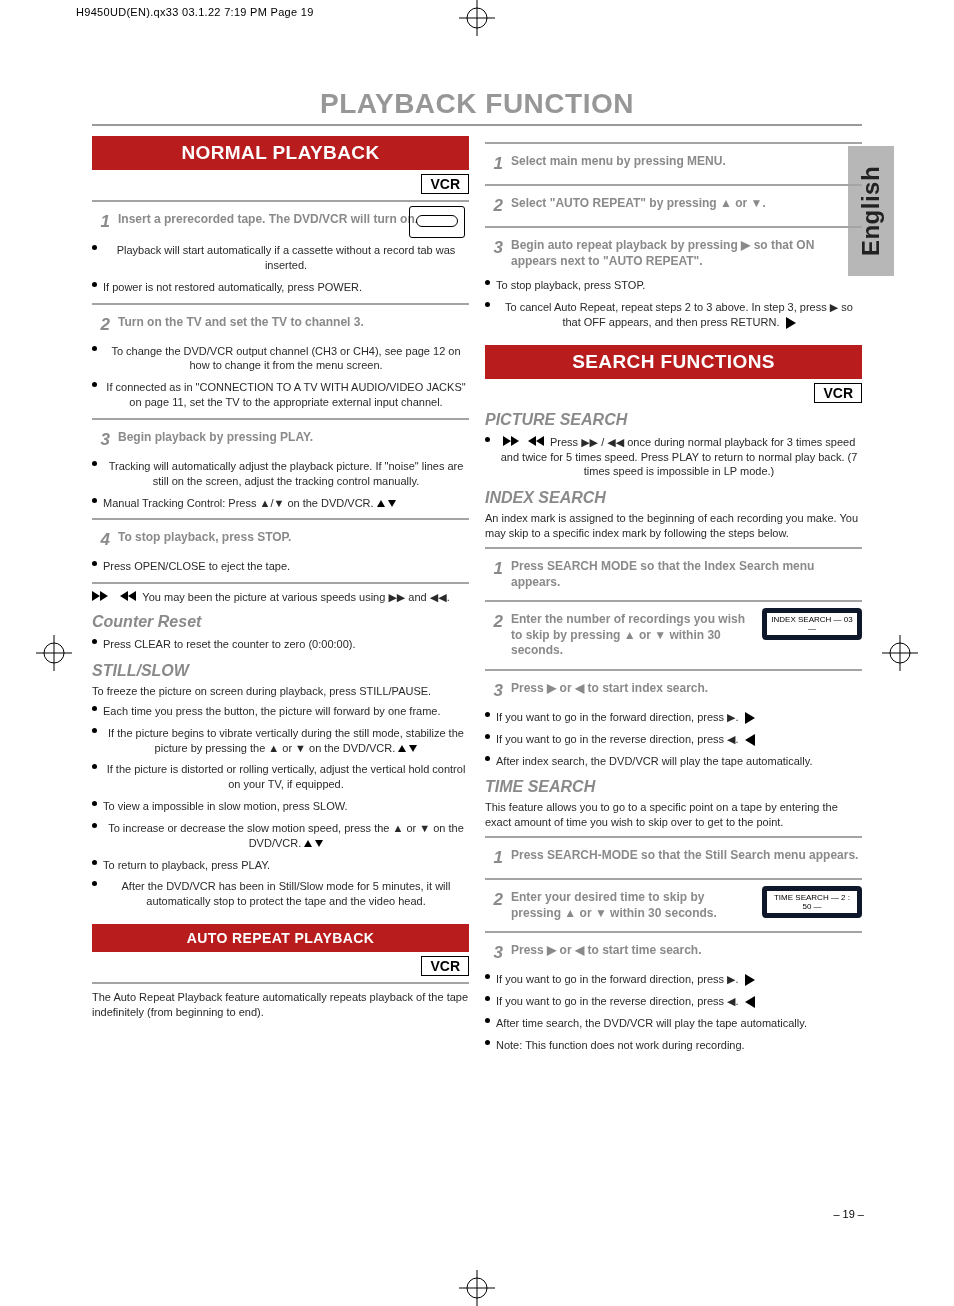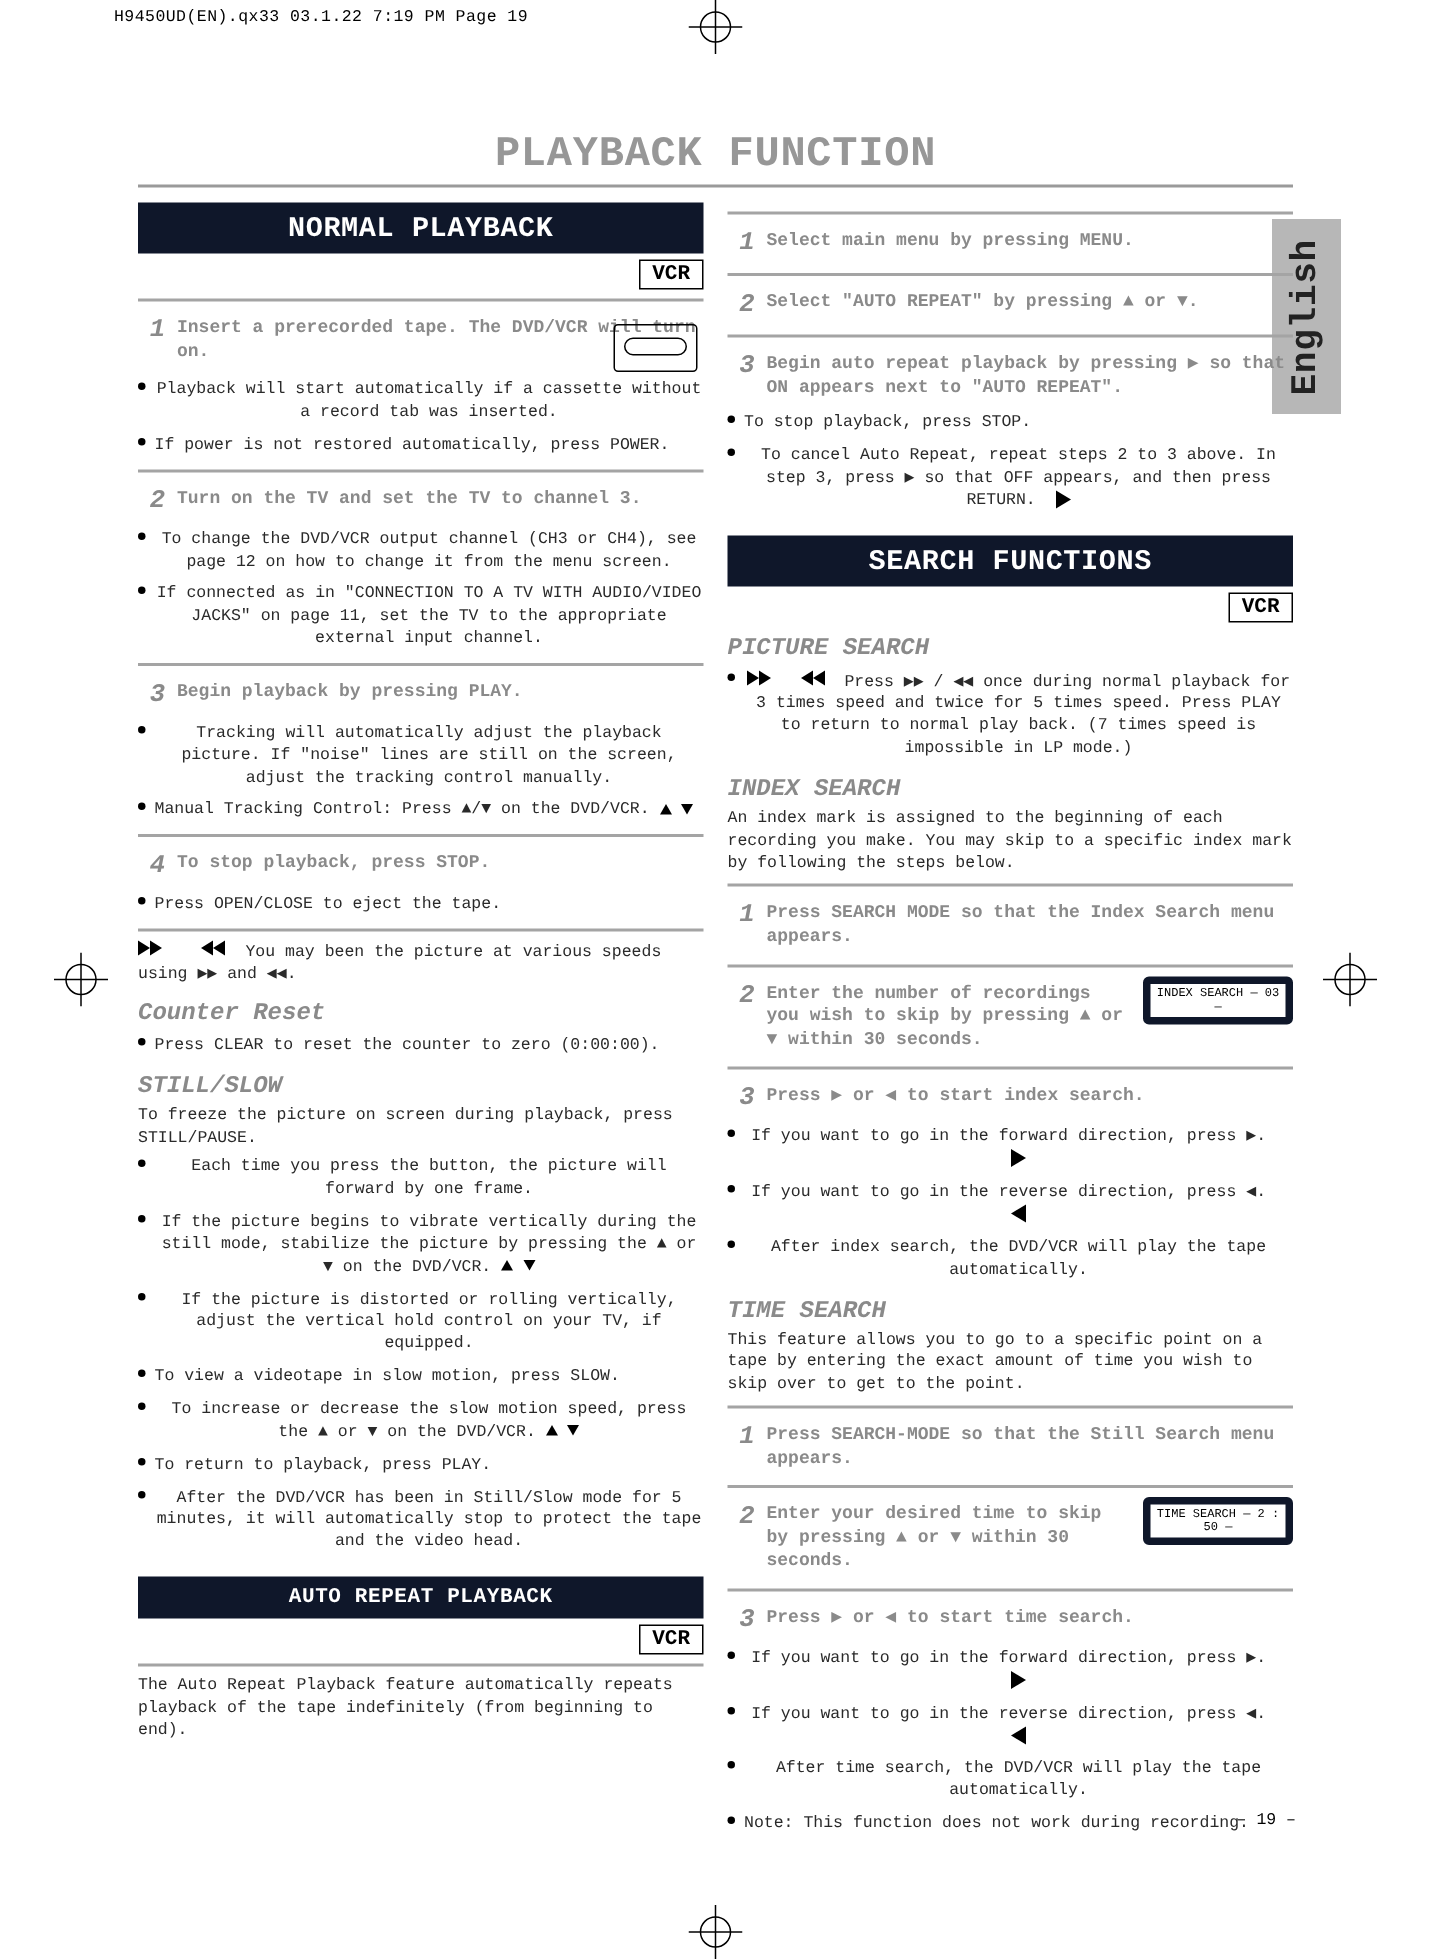--- a/index.html
+++ b/index.html
@@ -1,30 +1,30 @@
 <!DOCTYPE html>
 <html><head>
 <meta charset="utf-8">
 <style>
   * { box-sizing: border-box; margin: 0; padding: 0; }
   html, body { width: 954px; height: 1306px; font-family: Arial, Helvetica, sans-serif; background: #fff; color: #000; }
-  .page { position: relative; width: 954px; height: 1306px; font-family: Liberation Mono, monospace; }
+  .page { position: relative; width: 954px; height: 1306px; }
   .slug { position: absolute; top: 6px; left: 76px; font-size: 11px; letter-spacing: 0.3px; }
   .registration { position: absolute; width: 36px; height: 36px; }
   .registration svg { width: 36px; height: 36px; }
   .reg-top { top: 0; left: 459px; }
   .reg-bottom { bottom: 0; left: 459px; }
   .reg-left { top: 635px; left: 36px; }
   .reg-right { top: 635px; right: 36px; }
   .content { position: absolute; top: 88px; left: 92px; width: 770px; }
   .title { text-align: center; font-size: 28px; font-weight: 600; color: #979797; letter-spacing: 0.5px; margin-bottom: 4px; }
   .title-rule { border: 0; border-top: 2px solid #9a9a9a; margin-bottom: 10px; }
   .cols { display: flex; gap: 16px; }
   .col { flex: 1 1 0; }
-  .section-banner { background: #0f172a; color: #fff; text-align: center; font-size: 19px; font-weight: 600; padding: 6px 4px; letter-spacing: 0.4px; }
+  .section-banner { background: #b91c1c; color: #fff; text-align: center; font-size: 19px; font-weight: 600; padding: 6px 4px; letter-spacing: 0.4px; }
   .small-banner { font-size: 14px; }
   .vcr-row { display: flex; justify-content: flex-end; margin: 4px 0 6px 0; }
   .vcr-box { border: 1.5px solid #000; padding: 1px 8px; font-size: 14px; font-weight: 700; }
   .step { display: flex; align-items: flex-start; gap: 8px; padding: 4px 0; }
   .step-num { font-style: italic; font-weight: 700; color: #8a8a8a; font-size: 17px; width: 18px; text-align: right; flex-shrink: 0; }
   .step-text { color: #8a8a8a; font-weight: 700; font-size: 12px; line-height: 1.3; flex: 1; }
   .step-sep { border: 0; border-top: 2px solid #a4a4a4; margin: 6px 0; }
   .body-para { font-size: 11px; line-height: 1.35; color: #2a2a2a; margin: 2px 0 2px 0; }
   .bullet-row { display: flex; gap: 6px; align-items: flex-start; margin: 3px 0; text-align: center; }
   .bullet-dot { width: 5px; height: 5px; background: #000; border-radius: 50%; margin-top: 4px; flex-shrink: 0; }
@@ -175,21 +175,21 @@
         <div class="bullet-row">
             <div class="bullet-dot"></div>
             <div class="body-para"><span>If the picture begins to vibrate vertically during the still mode, stabilize the picture by pressing the ▲ or ▼ on the DVD/VCR.</span> <span class="up-sm"></span> <span class="down-sm"></span></div>
           </div>
         <div class="bullet-row">
             <div class="bullet-dot"></div>
             <div class="body-para">If the picture is distorted or rolling vertically, adjust the vertical hold control on your TV, if equipped.</div>
           </div>
         <div class="bullet-row">
             <div class="bullet-dot"></div>
-            <div class="body-para">To view a videotape in slow motion, press SLOW.</div>
+            <div class="body-para">To view a impossible in slow motion, press SLOW.</div>
           </div>
         <div class="bullet-row">
             <div class="bullet-dot"></div>
             <div class="body-para"><span>To increase or decrease the slow motion speed, press the ▲ or ▼ on the DVD/VCR.</span> <span class="up-sm"></span> <span class="down-sm"></span></div>
           </div>
         <div class="bullet-row">
             <div class="bullet-dot"></div>
             <div class="body-para">To return to playback, press PLAY.</div>
           </div>
         <div class="bullet-row">

